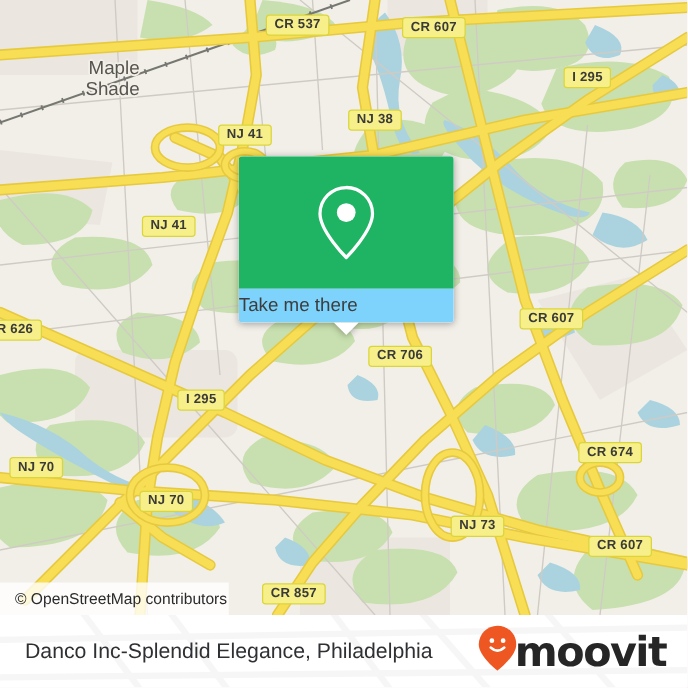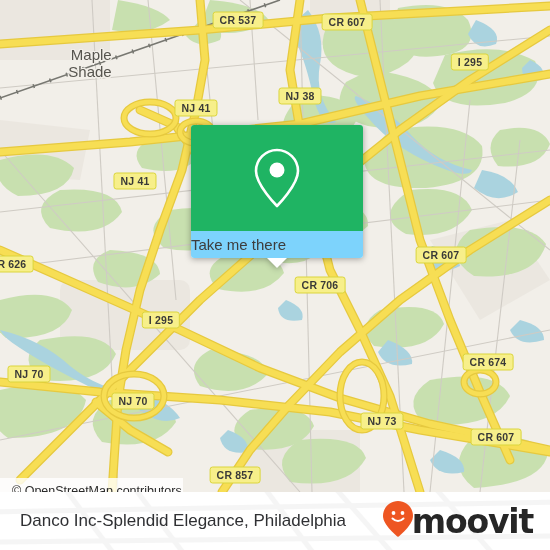--- a/index.html
+++ b/index.html
@@ -124,21 +124,20 @@
     position: absolute;
     left: 0;
     top: 466px;
     width: 183px;
     height: 26px;
     background: rgba(255,255,255,0.80);
     display: flex;
     align-items: center;
     padding-left: 12px;
     box-sizing: border-box;
-    margin-top: 12px;
   }
   #attribution-text {
     font-size: 12.5px;
     color: #2b2b2b;
     font-family: "Liberation Sans", sans-serif;
     white-space: nowrap;
   }
 
   
   #bottom-bar {

